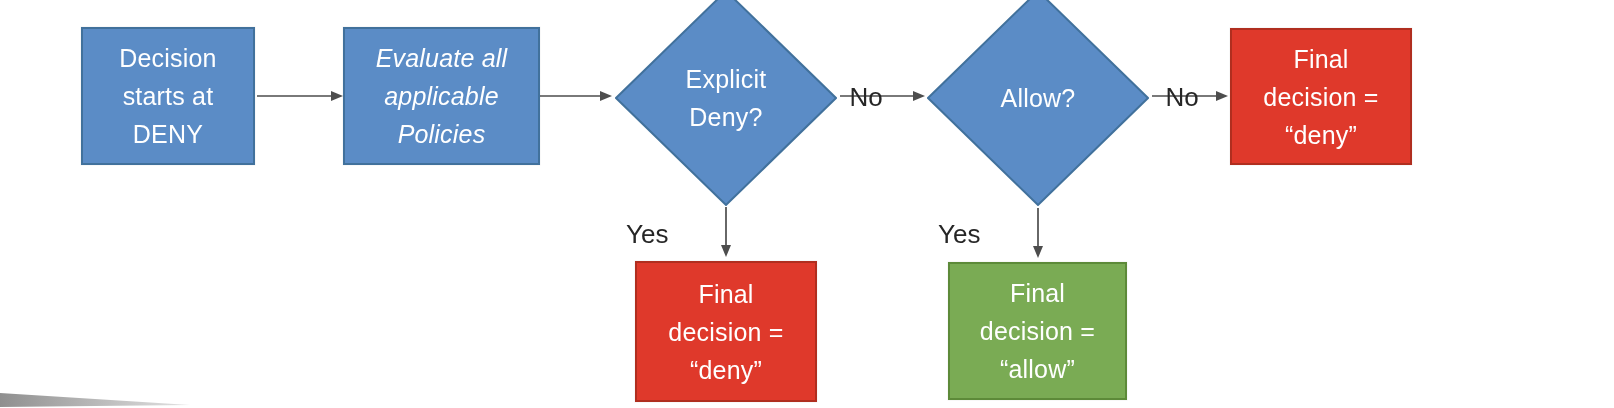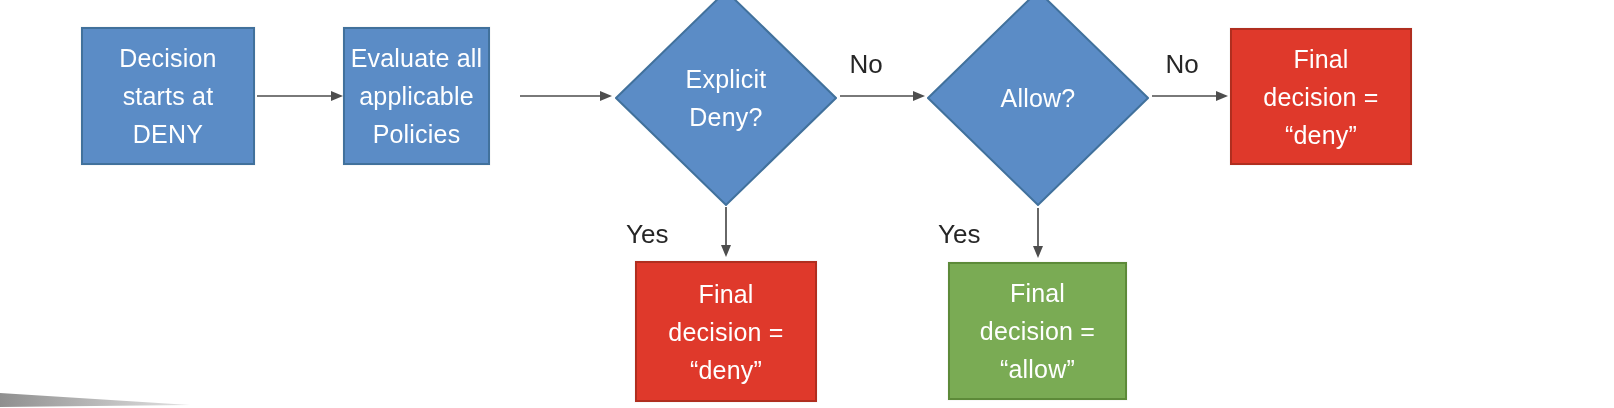--- a/index.html
+++ b/index.html
@@ -40,21 +40,21 @@
     justify-content: center;
     text-align: center;
   }
   .edge-label {
     position: absolute;
     font-size: 26px;
     line-height: 32px;
     height: 32px;
     font-weight: 500;
   }
-  .edge-label.center { text-align: center; }
+  .edge-label.center { text-align: center; margin-top: 33px; }
   .edge-label.right  { }
   .connectors { position: absolute; left: 0; top: 0; }
   .connectors line { stroke-width: 1.7px; }
   .artifact { position: absolute; left: 0; bottom: 0; }
 </style>
 </head>
 <body>
 
 <div class="canvas">
 
@@ -71,21 +71,21 @@
     <line x1="726" y1="207" x2="726" y2="254" marker-end="url(#ah)" style="stroke: rgb(77, 77, 77);"></line>
     <line x1="1038" y1="208" x2="1038" y2="255" marker-end="url(#ah)" style="stroke: rgb(77, 77, 77);"></line>
   </svg>
 
   <div class="node rect" style="left: 81px; top: 27px; width: 174px; height: 138px; background: rgb(91, 140, 198); border-color: rgb(65, 113, 156); color: rgb(255, 255, 255);">
     <div class="node-label">Decision
 starts at
 DENY</div>
   </div>
 
-  <div class="node rect" style="left: 343px; top: 27px; width: 147px; height: 138px; background: rgb(91, 140, 198); border-color: rgb(65, 113, 156); color: rgb(255, 255, 255);">
+  <div class="node rect" style="left: 343px; top: 27px; width: 197px; height: 138px; background: rgb(91, 140, 198); border-color: rgb(65, 113, 156); color: rgb(255, 255, 255); font-style: italic;">
     <div class="node-label">Evaluate all
 applicable
 Policies</div>
   </div>
 
   <div class="diamond-wrap" style="left:615px; top:-10px; width:222px; height:216px;">
     <svg width="222" height="216" viewBox="0 0 222 216">
       <polygon points="111,1 221,108 111,215 1,108" stroke-width="2" style="fill: rgb(91, 140, 198); stroke: rgb(65, 113, 156);"></polygon>
     </svg>
     <div class="node-label" style="color: rgb(255, 255, 255);">Explicit

